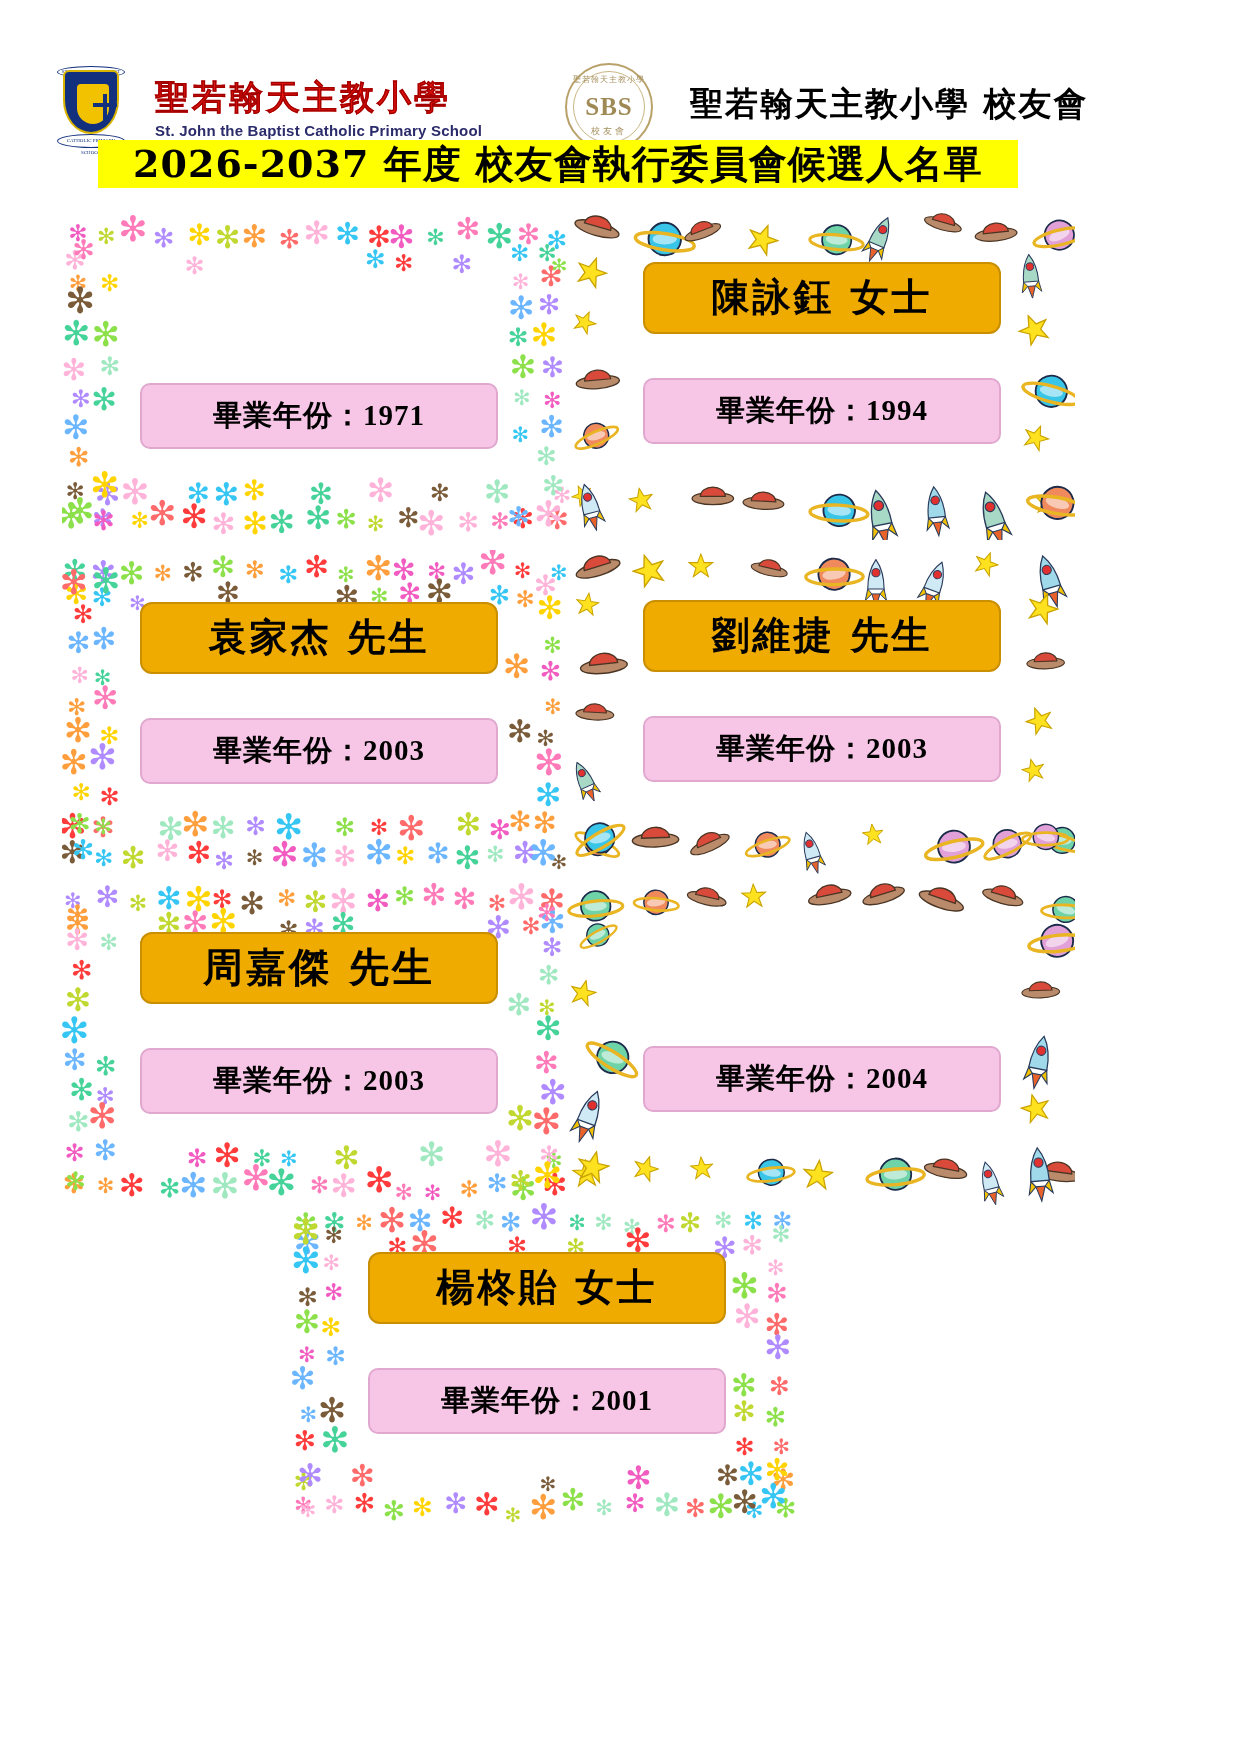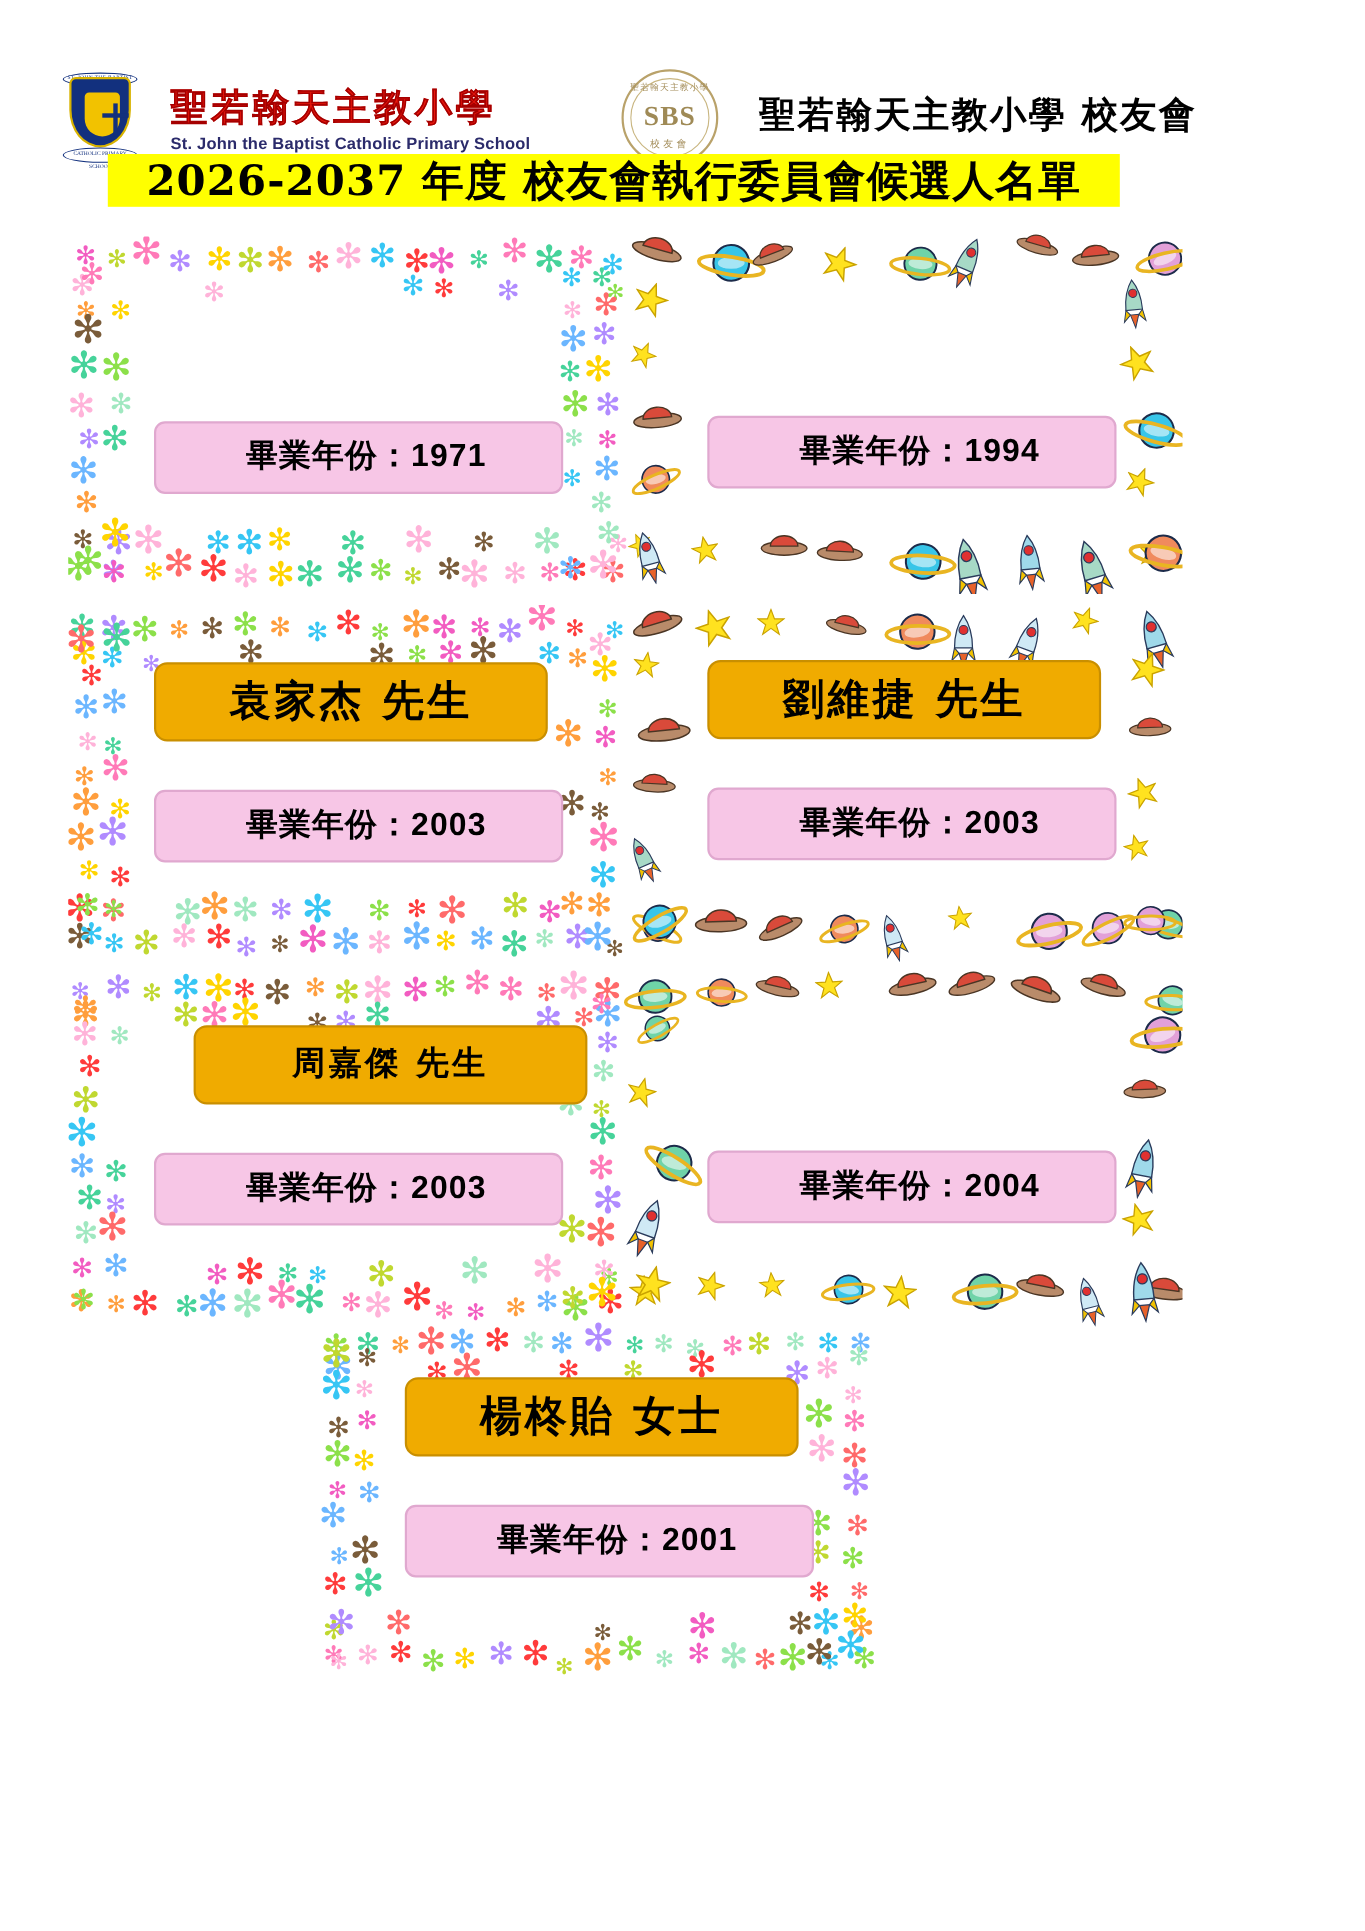--- a/index.html
+++ b/index.html
@@ -223,24 +223,23 @@
     white-space: nowrap;
   }
   .year-box {
     position: absolute;
     background: #f7c6e6;
     border: 2px solid #e0a8cf;
     border-radius: 10px;
     text-align: center;
     color: #000;
     font-weight: bold;
-    font-family: Liberation Sans, sans-serif;
+    font-family: Liberation Serif, serif;
     letter-spacing: 1px;
     white-space: nowrap;
-    padding-left: 14px;
   }
 
   
   .flower {
     position: absolute;
     font-size: 26px;
     line-height: 26px;
     font-family: "DejaVu Sans", sans-serif;
     user-select: none;
   }
@@ -497,20 +496,21 @@
     <path d="M4 38 L1 52 L9 44 Z" fill="#f2c200" stroke="#2a3b5c" stroke-width="1.2"></path>
     <path d="M24 38 L27 52 L19 44 Z" fill="#f2c200" stroke="#2a3b5c" stroke-width="1.2"></path>
     <path d="M9 44 L14 60 L19 44 Z" fill="#e8622a" stroke="#2a3b5c" stroke-width="1.2"></path>
   </svg></div>
         <div class="space-item" style="left: 458.257px; top: 269.725px; transform: rotate(16deg);"><svg width="67.04098936899862" height="48.269512345679004" viewBox="0 0 50 36">
     <ellipse cx="25" cy="17" rx="12" ry="12" fill="#f08a5d" stroke="#1c2b4a" stroke-width="1.4"></ellipse>
     <ellipse cx="25" cy="17" rx="9" ry="4" fill="#ffffff" opacity="0.55"></ellipse>
     <ellipse cx="25" cy="19" rx="22" ry="6" fill="none" stroke="#e9b522" stroke-width="2.6" transform="rotate(-5.604166666666666 25 19)"></ellipse>
   </svg></div>
       </div>
+      <div class="name-box" style="left: 78px; top: 52px; width: 354px; height: 68px; line-height: 66px; font-size: 38px;">陳詠鈺 女士</div>
       <div class="year-box" style="left: 78px; top: 168px; width: 354px; height: 62px; line-height: 60px; font-size: 29px;">畢業年份：1994</div>
     </div>
     <div class="card" style="left: 62px; top: 550px; width: 510px; height: 330px;">
       <div class="card-frame">
         <span class="flower" style="font-size: 30px; color: rgb(70, 211, 154); left: 0.126955px; top: 7.87067px;">✻</span>
         <span class="flower" style="font-size: 31px; color: rgb(122, 92, 58); left: -2.41324px; top: 289.412px;">✻</span>
         <span class="flower" style="font-size: 29px; color: rgb(255, 212, 0); left: 2.04797px; top: 31.1587px;">✻</span>
         <span class="flower" style="font-size: 34px; color: rgb(255, 59, 59); left: -3.77743px; top: 263.085px;">✻</span>
         <span class="flower" style="font-size: 31px; color: rgb(176, 139, 255); left: 28.4831px; top: 8.95015px;">✻</span>
         <span class="flower" style="font-size: 23px; color: rgb(54, 198, 244); left: 32.0726px; top: 295.351px;">✻</span>
@@ -808,21 +808,21 @@
         <span class="flower" style="font-size: 36px; color: rgb(255, 106, 106); left: 469.162px; top: 229.054px;">✻</span>
         <span class="flower" style="font-size: 35px; color: rgb(255, 106, 106); left: 25.5217px; top: 223.095px;">✻</span>
         <span class="flower" style="font-size: 34px; color: rgb(192, 216, 48); left: 443.639px; top: 224.937px;">✻</span>
         <span class="flower" style="font-size: 24px; color: rgb(242, 92, 193); left: 2.45808px; top: 260.143px;">✻</span>
         <span class="flower" style="font-size: 24px; color: rgb(255, 179, 217); left: 477.055px; top: 261.502px;">✻</span>
         <span class="flower" style="font-size: 28px; color: rgb(107, 182, 255); left: 31.5445px; top: 257.525px;">✻</span>
         <span class="flower" style="font-size: 25px; color: rgb(140, 224, 74); left: 3.34602px; top: 289.071px;">✻</span>
         <span class="flower" style="font-size: 36px; color: rgb(255, 212, 0); left: 470.305px; top: 282.74px;">✻</span>
         <span class="flower" style="font-size: 27px; color: rgb(192, 216, 48); left: 447.362px; top: 287.513px;">✻</span>
       </div>
-      <div class="name-box" style="left: 78px; top: 52px; width: 354px; height: 68px; line-height: 66px; font-size: 30px; margin-left: 36px;">周嘉傑 先生</div>
+      <div class="name-box" style="left: 78px; top: 52px; width: 354px; height: 68px; line-height: 66px; font-size: 40px;">周嘉傑 先生</div>
       <div class="year-box" style="left: 78px; top: 168px; width: 354px; height: 62px; line-height: 60px; font-size: 29px;">畢業年份：2003</div>
     </div>
     <div class="card" style="left: 565px; top: 878px; width: 510px; height: 330px;">
       <div class="card-frame">
         <div class="space-item" style="left: 0.0808899px; top: 7.3644px; transform: rotate(-2deg);"><svg width="61.618981481481484" height="44.36566666666667" viewBox="0 0 50 36">
     <ellipse cx="25" cy="17" rx="12" ry="12" fill="#6fd3a8" stroke="#1c2b4a" stroke-width="1.4"></ellipse>
     <ellipse cx="25" cy="17" rx="9" ry="4" fill="#ffffff" opacity="0.55"></ellipse>
     <ellipse cx="25" cy="19" rx="22" ry="6" fill="none" stroke="#e9b522" stroke-width="2.6" transform="rotate(-3.9024691358024697 25 19)"></ellipse>
   </svg></div>
         <div class="space-item" style="left: 7.26535px; top: 281.1px; transform: rotate(-3deg);"><svg width="28.85375514403292" height="28.85375514403292" viewBox="0 0 24 24">

